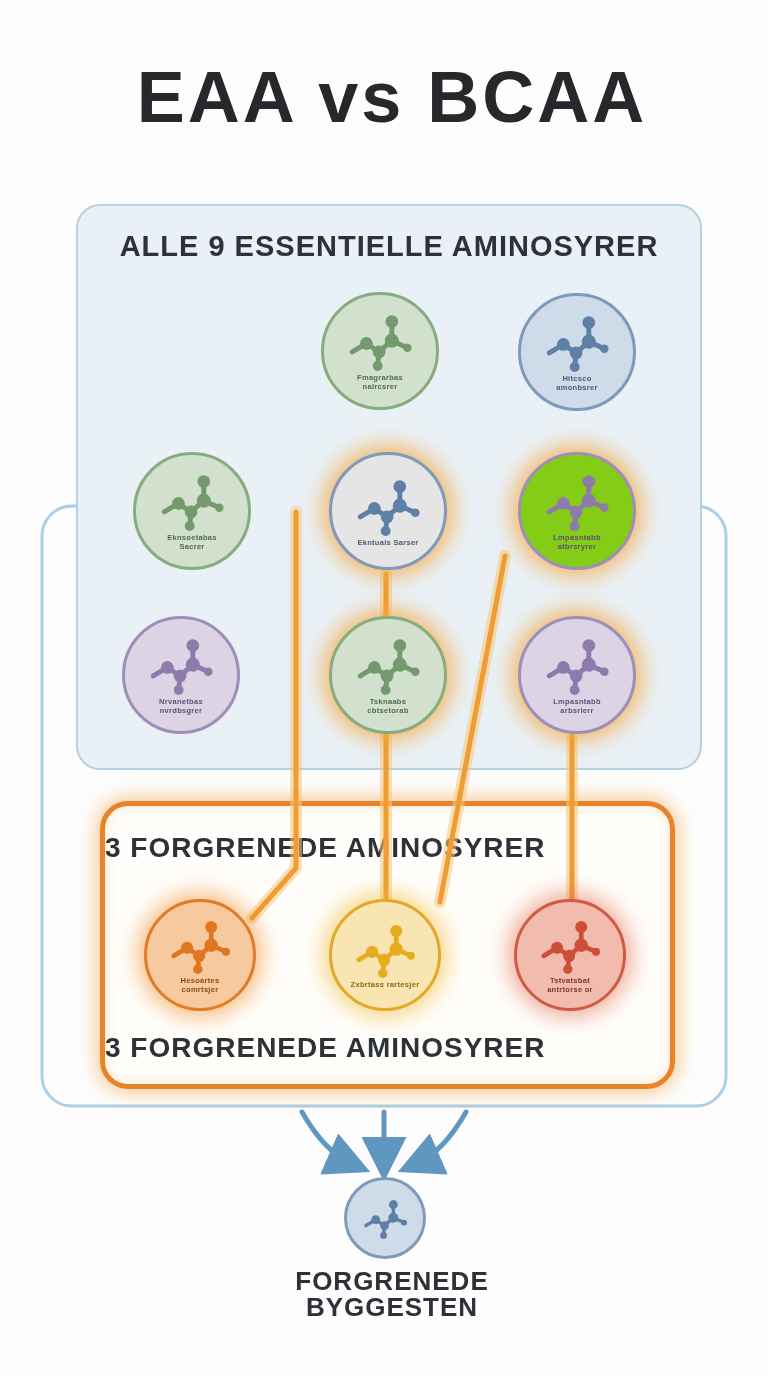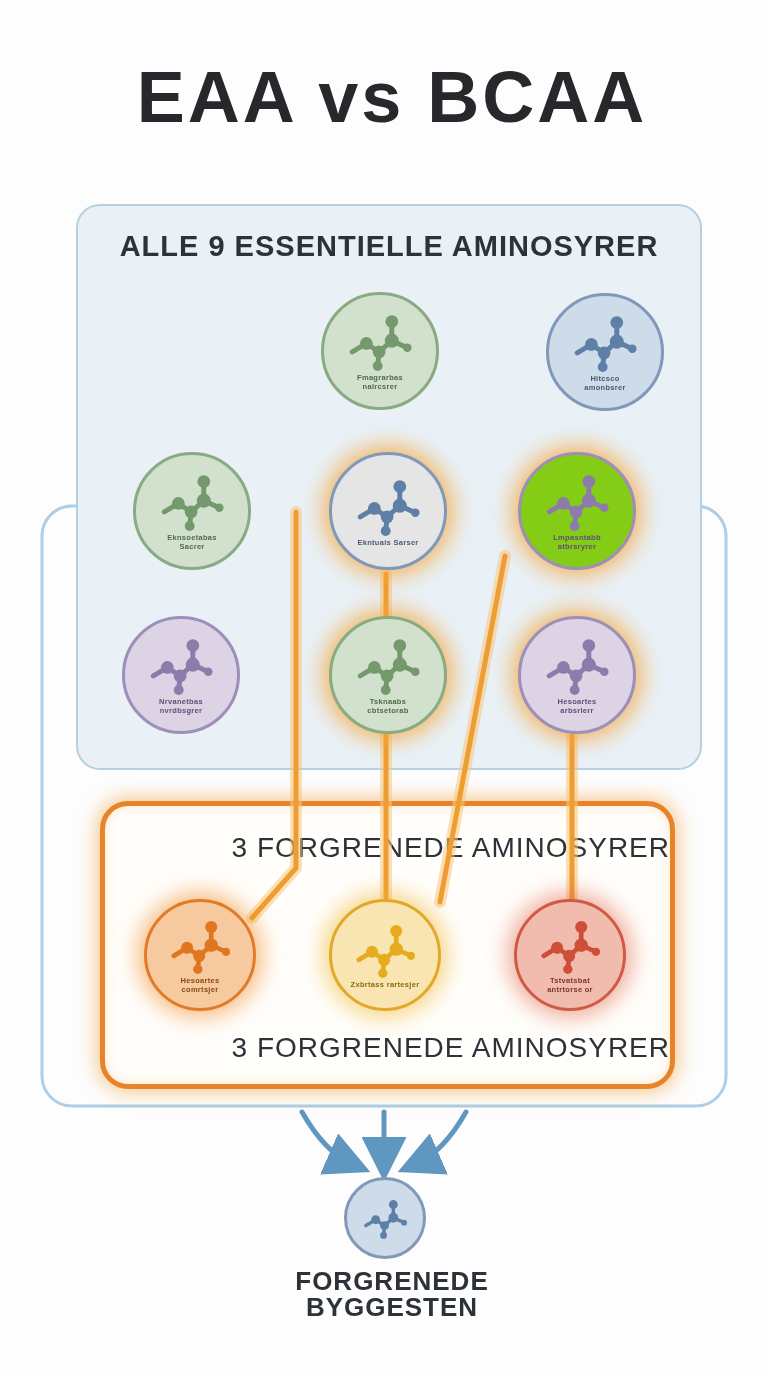--- a/index.html
+++ b/index.html
@@ -27,21 +27,21 @@
     margin:24px 0 0;text-align:center;font-size:29px;font-weight:600;
     letter-spacing:1px;color:#2c3238;
   }
 
   .bcaa-box{
     position:absolute;left:100px;top:801px;width:575px;height:288px;z-index:2;
     background:#fffefb;border:5px solid #e8832a;border-radius:28px;box-sizing:border-box;
     box-shadow:0 0 18px 4px rgba(243,157,52,0.5), inset 0 0 12px rgba(243,157,52,0.25);
   }
   .bcaa-box .box-heading{
-    margin:26px 0 0;text-align:right;font-size:28px;font-weight:400;
+    margin:26px 0 0;text-align:left;font-size:28px;font-weight:700;
     letter-spacing:1px;color:#2c3238;
   }
   .bcaa-box .box-heading.bottom{
     position:absolute;bottom:20px;left:0;width:100%;margin:0;
   }
 
   .mol-circle{
     position:absolute;border-radius:50%;border:3px solid;box-sizing:border-box;
     display:flex;flex-direction:column;align-items:center;justify-content:center;
   }
@@ -113,21 +113,21 @@
               <circle cx="30" cy="46" r="9"></circle>
               <circle cx="48" cy="58" r="9"></circle>
               <circle cx="66" cy="42" r="10"></circle>
               <circle cx="66" cy="15" r="9"></circle>
               <circle cx="46" cy="78" r="7"></circle>
               <circle cx="88" cy="52" r="6"></circle>
             </g>
           </svg></div>
         <div class="mol-label" style="color: rgb(79, 106, 75);">Fmagrarbas nalrcsrer</div>
       </div>
-      <div class="mol-circle" style="left: 546px; top: 293px; width: 118px; height: 118px; background: rgb(206, 220, 233); border-color: rgb(128, 153, 186);">
+      <div class="mol-circle" style="left: 518px; top: 293px; width: 118px; height: 118px; background: rgb(206, 220, 233); border-color: rgb(128, 153, 186);">
         <div class="mol-icon"><svg width="71" height="60" viewBox="0 0 100 85">
             <g stroke="#5e7fa6" stroke-width="7" stroke-linecap="round" fill="none">
               <path d="M10 58 L30 46 L48 58 L66 42 L88 52"></path>
               <path d="M66 42 L66 16"></path>
               <path d="M48 58 L46 78"></path>
             </g>
             <g fill="#5e7fa6">
               <circle cx="30" cy="46" r="9"></circle>
               <circle cx="48" cy="58" r="9"></circle>
               <circle cx="66" cy="42" r="10"></circle>
@@ -237,21 +237,21 @@
             </g>
             <g fill="#8d7cab">
               <circle cx="30" cy="46" r="9"></circle>
               <circle cx="48" cy="58" r="9"></circle>
               <circle cx="66" cy="42" r="10"></circle>
               <circle cx="66" cy="15" r="9"></circle>
               <circle cx="46" cy="78" r="7"></circle>
               <circle cx="88" cy="52" r="6"></circle>
             </g>
           </svg></div>
-        <div class="mol-label" style="color: rgb(93, 79, 118);">Hesoartes arbsrlerr</div>
+        <div class="mol-label" style="color: rgb(93, 79, 118);">Lmpasntabb arbsrlerr</div>
       </div>
       <div class="mol-circle" style="left: 144px; top: 899px; width: 112px; height: 112px; background: rgb(246, 201, 158); border-color: rgb(224, 123, 40); box-shadow: rgba(240, 140, 40, 0.6) 0px 0px 22px 6px;">
         <div class="mol-icon"><svg width="67" height="57" viewBox="0 0 100 85">
             <g stroke="#e0761f" stroke-width="7" stroke-linecap="round" fill="none">
               <path d="M10 58 L30 46 L48 58 L66 42 L88 52"></path>
               <path d="M66 42 L66 16"></path>
               <path d="M48 58 L46 78"></path>
             </g>
             <g fill="#e0761f">
               <circle cx="30" cy="46" r="9"></circle>

